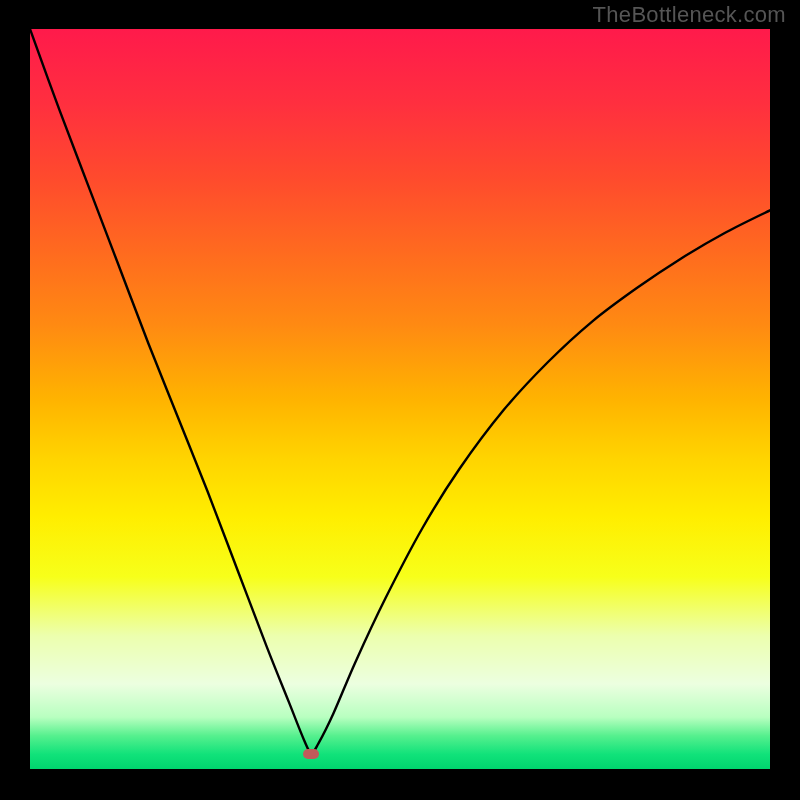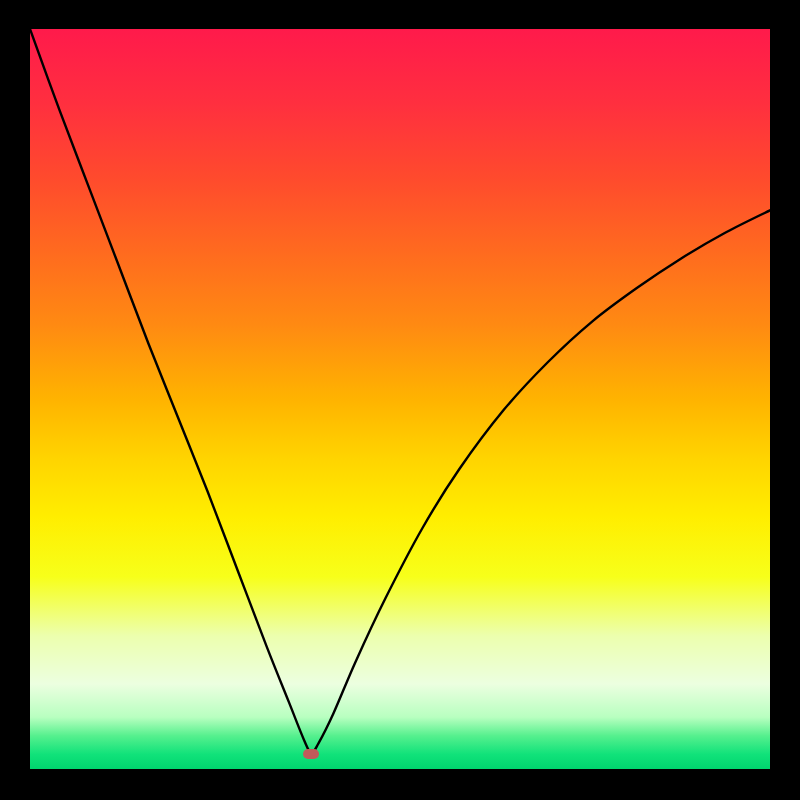--- a/index.html
+++ b/index.html
@@ -44,20 +44,21 @@
     width: 16px;
     height: 10px;
     border-radius: 5px;
     background: #c15a5a;
   }
 </style>
 </head>
 <body>
 
 <div class="stage">
+  <div class="watermark">TheBottleneck.com</div>
 
   <div class="plot-frame">
     <svg class="plot" viewBox="0 0 740 740" preserveAspectRatio="none">
       <defs>
         <linearGradient id="bg-grad" x1="0" y1="0" x2="0" y2="1">
             <stop offset="0%" stop-color="#ff1a4b"></stop>
             <stop offset="10%" stop-color="#ff2f3f"></stop>
             <stop offset="20%" stop-color="#ff4a2d"></stop>
             <stop offset="30%" stop-color="#ff6a1f"></stop>
             <stop offset="40%" stop-color="#ff8a12"></stop>

